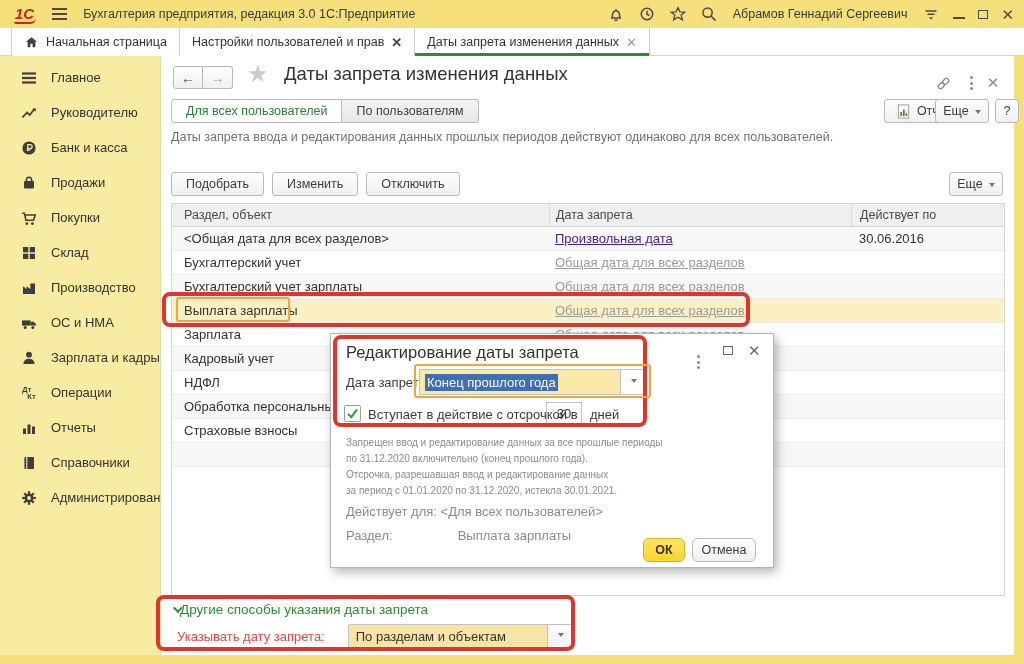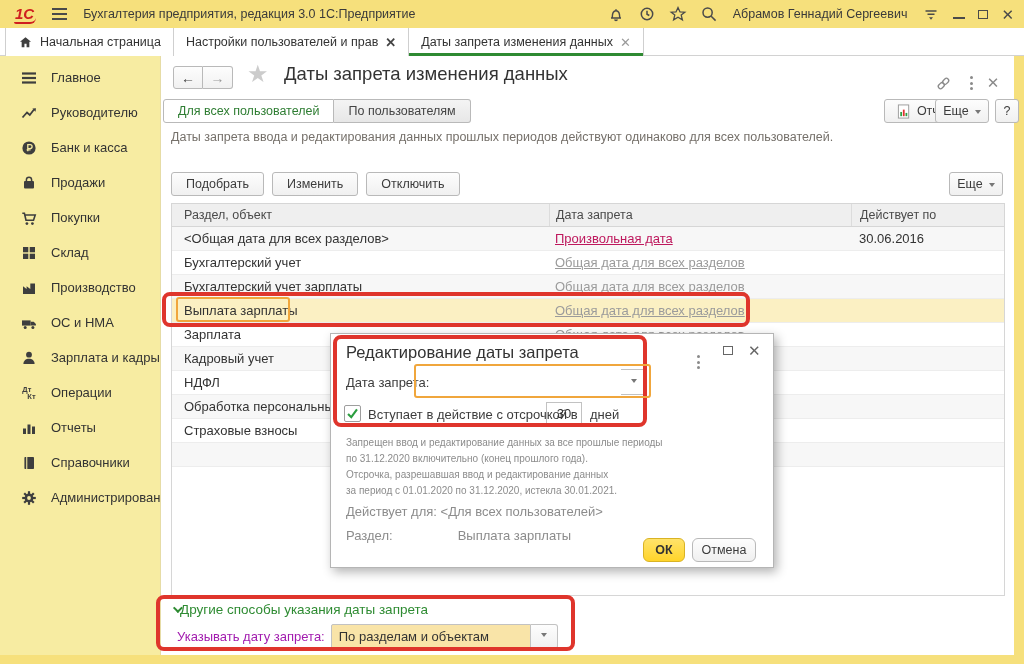--- a/index.html
+++ b/index.html
@@ -16,21 +16,21 @@
   .tb-right { position:absolute; right:10px; top:0; height:28px; display:flex; align-items:center; gap:13px; }
   .tb-ico { width:18px; height:18px; display:inline-flex; align-items:center; justify-content:center; cursor:pointer; }
   .tb-user { font-size:12.5px; color:#3a3a3a; cursor:pointer; margin:0 2px; }
   .wc-min { width:12px; height:10px; border-bottom:2px solid #4a4a4a; cursor:pointer; }
   .wc-max { width:10px; height:9px; border:1.4px solid #4a4a4a; cursor:pointer; }
   .wc-close { font-size:15px; color:#4a4a4a; cursor:pointer; line-height:1; }
 
   
   .tabbar { position:absolute; left:0; top:28px; width:1024px; height:28px; background:#ffffff; border-bottom:1px solid #d2d2d2; display:flex; }
   .tab { position:relative; height:28px; display:flex; align-items:center; gap:7px; padding:0 12px; border-right:1px solid #cfcfcf; font-size:12.5px; color:#333; cursor:pointer; background:#fff; }
-  .tab:first-child { border-left:1px solid #cfcfcf; margin-left:5px; }
+  .tab:first-child { border-left:1px solid #cfcfcf; margin-left:11px; }
   .tab .x { font-size:13px; color:#444; font-weight:bold; }
   .tab.active .x { color:#9a9a9a; font-weight:normal; }
   .tab.active::after { content:""; position:absolute; left:0; right:0; bottom:0; height:3px; background:#2f8a32; }
 
   
   .sidebar { position:absolute; left:0; top:56px; width:160px; height:599px; background:#f7eca2; }
   .side-item { height:35px; display:flex; align-items:center; cursor:pointer; padding-left:20px; }
   .side-item:first-child { margin-top:4px; }
   .side-ico { width:18px; height:18px; margin-right:13px; flex:0 0 18px; display:flex; align-items:center; justify-content:center; }
   .side-label { font-size:13px; color:#333; }
@@ -71,29 +71,29 @@
   .thead { height:23px; display:flex; background:#efefef; border-bottom:1px solid #d6d6d6; }
   .th { font-size:12.5px; color:#4a4a4a; display:flex; align-items:center; }
   .c1 { width:377px; padding-left:12px; }
   .c2 { width:302px; padding-left:6px; border-left:1px solid #dcdcdc; }
   .c3 { width:132px; padding-left:8px; border-left:1px solid #dcdcdc; }
   .trow { height:24px; display:flex; align-items:center; border-bottom:1px solid #ededed; font-size:13px; color:#333; cursor:pointer; }
   .trow .c2, .trow .c3 { border-left:none; }
   .trow.stripe { background:#f7f7f7; }
   .trow.selected { background:#fbf0c3; }
   .lnk { text-decoration:underline; cursor:pointer; }
-  .lnk.dark { color:#be185d; }
+  .lnk.dark { color:#4c1d95; }
   .lnk.gray { color:#9b9b9b; }
 
   
   .other-hdr { left:12px; top:546px; display:flex; align-items:center; cursor:pointer; }
   .chev { width:7px; height:7px; border-right:2px solid #2e8b32; border-bottom:2px solid #2e8b32; transform:rotate(45deg) translateY(-2px); }
   .other-title { font-size:13.5px; color:#2e8b32; }
   .combo-row { left:16px; top:568px; display:flex; align-items:center; }
-  .combo-label { font-size:13px; color:#a21caf; margin-right:6px; }
+  .combo-label { font-size:13px; color:#ef4444; margin-right:23px; }
   .combo-val { width:200px; height:25px; border:1px solid #c2c2c2; background:#f9e4a8; display:flex; align-items:center; padding-left:7px; font-size:13px; color:#333; border-radius:2px 0 0 2px; }
   .combo-arrow { width:27px; height:25px; border:1px solid #c2c2c2; border-left:none; background:linear-gradient(#fdfdfd,#f0f0f0); display:flex; align-items:center; justify-content:center; border-radius:0 3px 3px 0; cursor:pointer; }
 
   
   .dialog { position:absolute; left:330px; top:333px; width:444px; height:235px; background:#fff; border:1px solid #b5b5b5; box-shadow:3px 4px 10px rgba(0,0,0,0.3); z-index:50; }
   .dlg-title { position:absolute; left:15px; top:9px; font-size:16.5px; color:#333; }
   .dlg-ctrl { position:absolute; top:12px; cursor:pointer; }
   .dlg-max { width:10px; height:9px; border:1.4px solid #666; }
   .dlg-close { font-size:15px; color:#666; line-height:1; top:9px; }
   .dlg-label { position:absolute; font-size:13px; color:#3c3c3c; }
@@ -337,21 +337,21 @@
     </span>
     <span class="abs hdr-ico" style="left:801px;">
         <span class="vdots">
           <i></i>
           <i></i>
           <i></i>
         </span>
       </span>
     <span class="abs hdr-ico hdr-close" style="left:823px;">✕</span>
 
-    <div class="abs seg" style="left:2px;">
+    <div class="abs seg" style="left:10px;">
       <span class="seg-btn on">Для всех пользователей</span>
       <span class="seg-btn off">По пользователям</span>
     </div>
 
     <div class="abs btn" style="left:723px; top:43px; width:80px;">
       <svg width="14" height="15" viewBox="0 0 14 16">
           <rect x="1" y="1" width="11" height="14" fill="#fff" stroke="#9a9a9a"></rect>
           <rect x="3" y="8.5" width="1.9" height="4.5" fill="#2f9e44"></rect>
           <rect x="5.8" y="6" width="1.9" height="7" fill="#e03131"></rect>
           <rect x="8.6" y="9.5" width="1.9" height="3.5" fill="#2f9e44"></rect>
@@ -456,20 +456,23 @@
     <div class="dlg-title">Редактирование даты запрета</div>
     <span class="dlg-ctrl" style="left:366px;"><span class="vdots">
           <i></i>
           <i></i>
           <i></i>
         </span></span>
     <span class="dlg-ctrl dlg-max" style="left:392px;"></span>
     <span class="dlg-ctrl dlg-close" style="left:417px;">✕</span>
 
     <span class="dlg-label" style="left:15px; top:41px;">Дата запрета:</span>
+    <span class="dlg-field">
+        <span class="sel">Конец прошлого года</span>
+      </span>
     <span class="dlg-field-arrow">
         <span class="tri" style="margin-top:0;"></span>
       </span>
 
     <span class="dlg-check">
       <svg width="13" height="13" viewBox="0 0 16 16">
           <polyline points="2.5,8.5 6.5,12.5 13.5,3" fill="none" stroke="#2b9e3f" stroke-width="2.6"></polyline>
         </svg>
     </span>
     <span class="dlg-label" style="left:37px; top:73px;">Вступает в действие с отсрочкой в</span>

